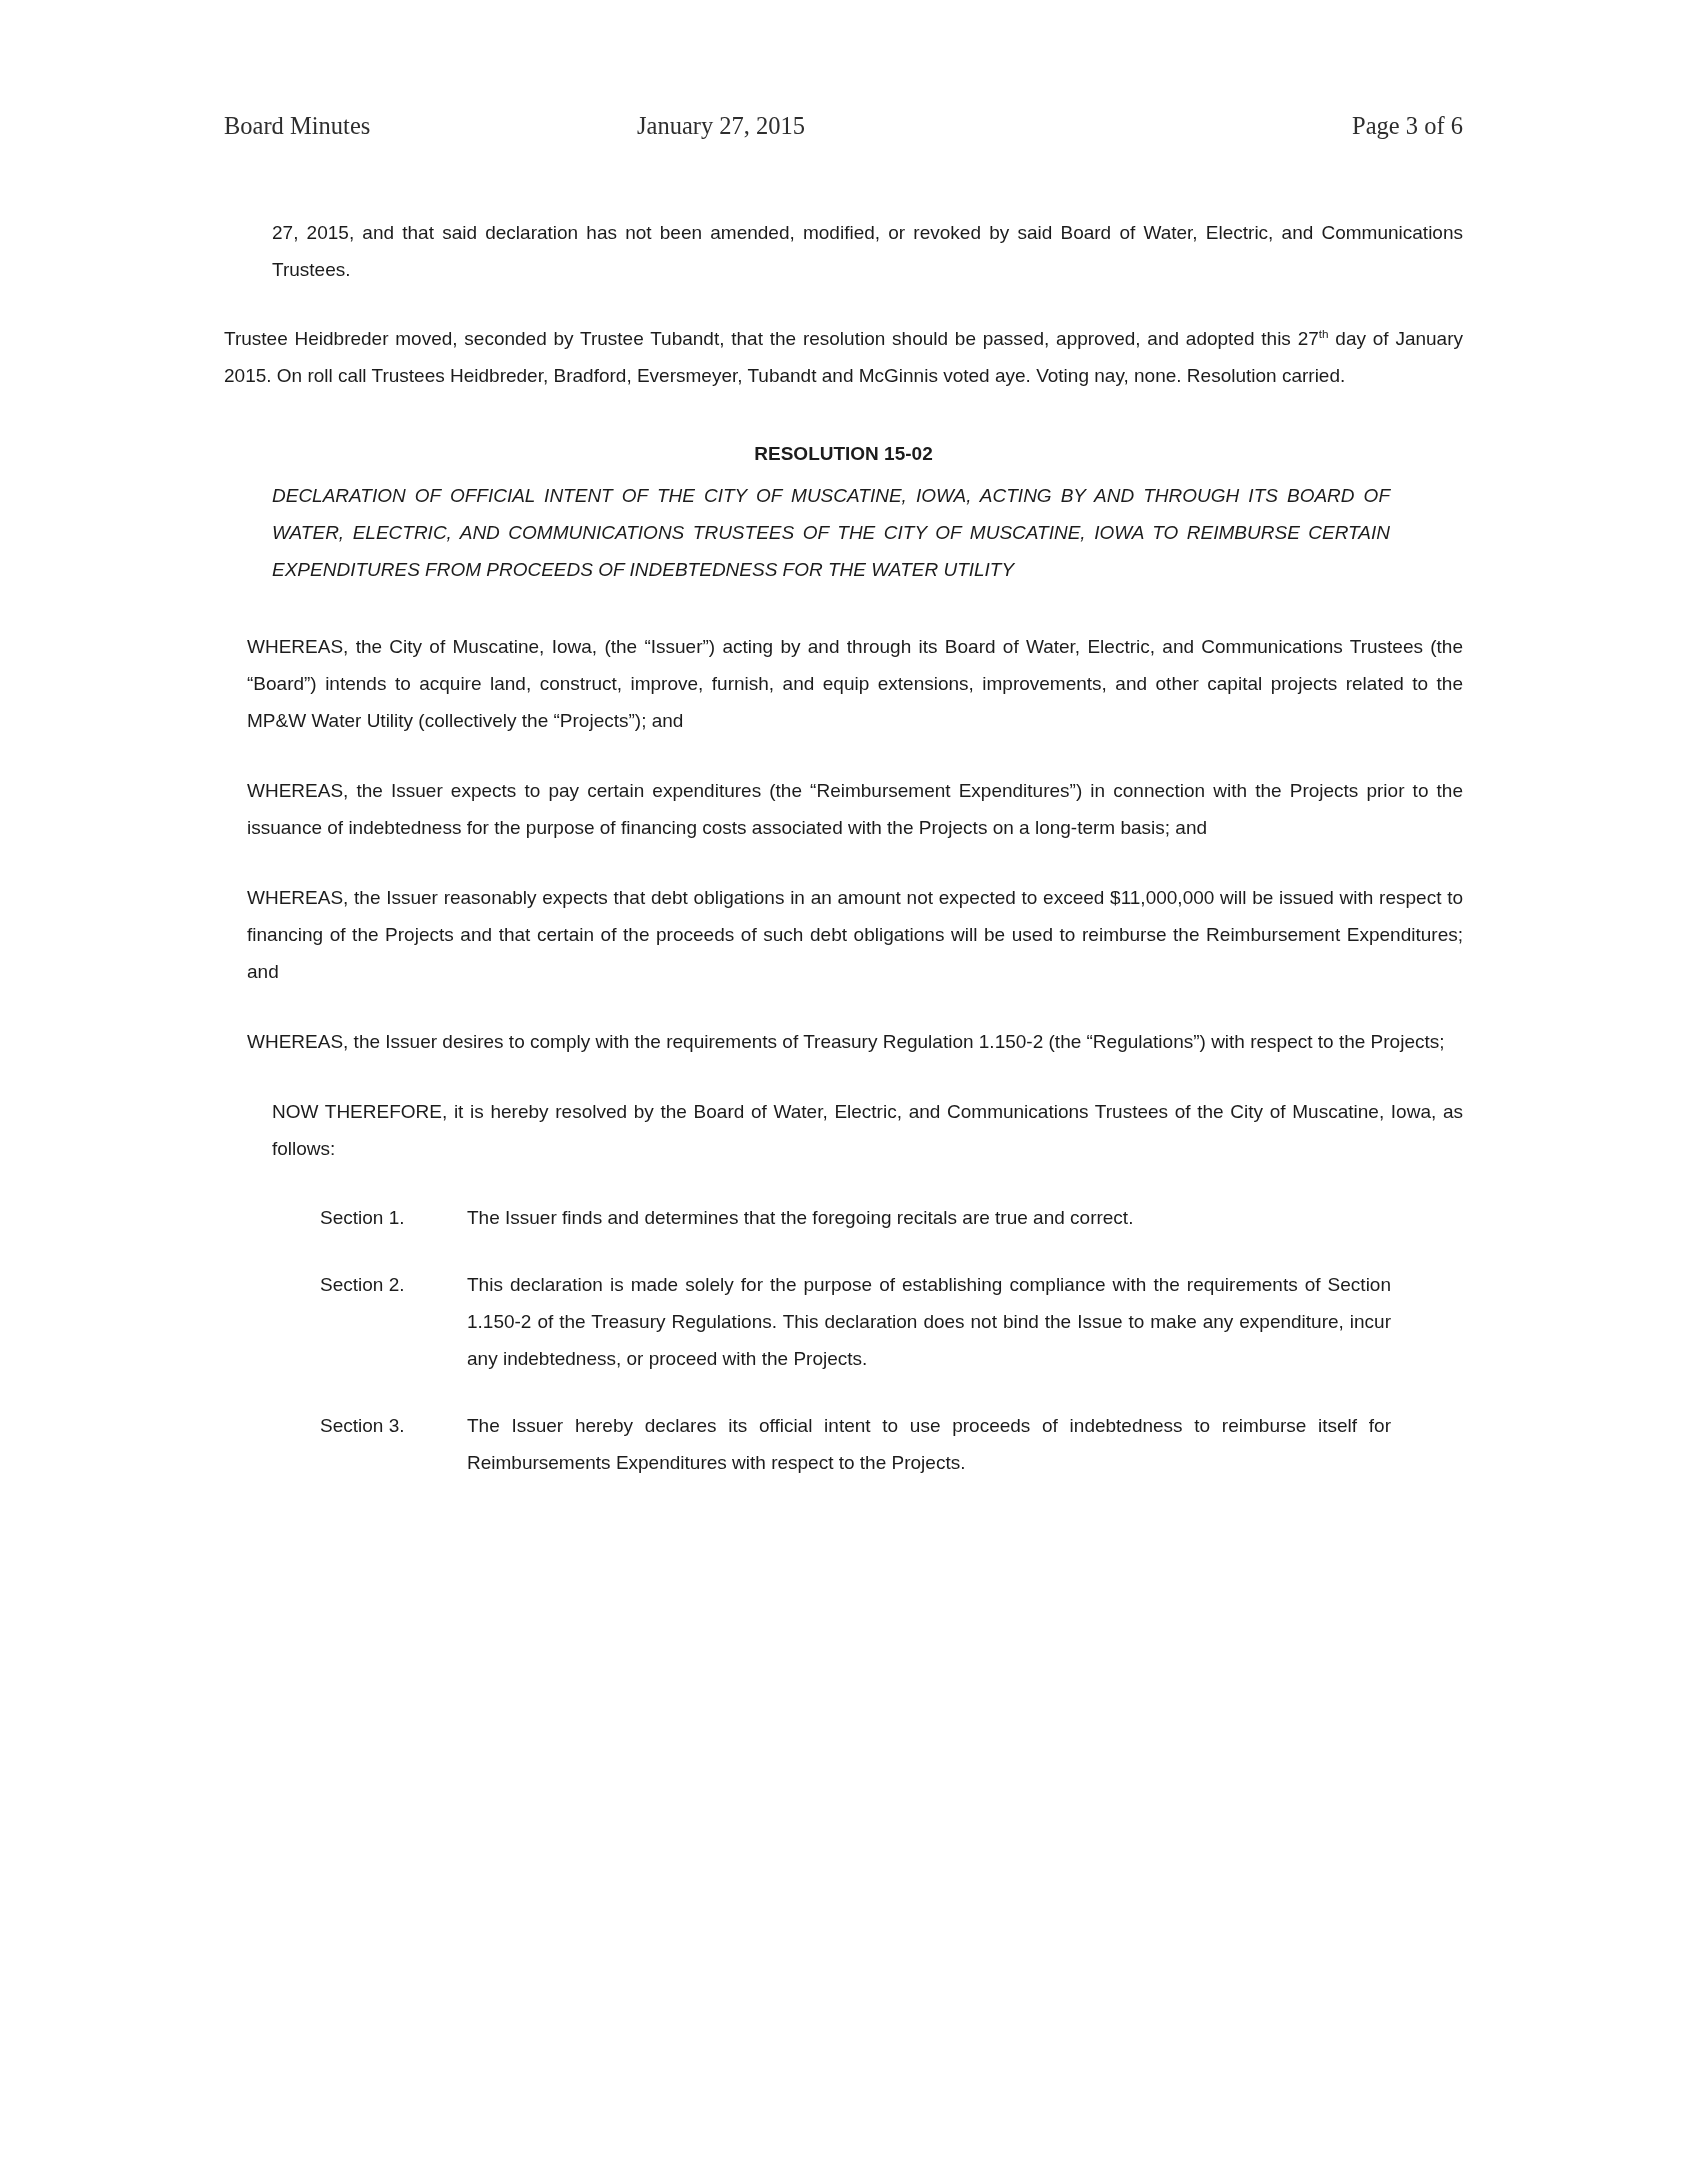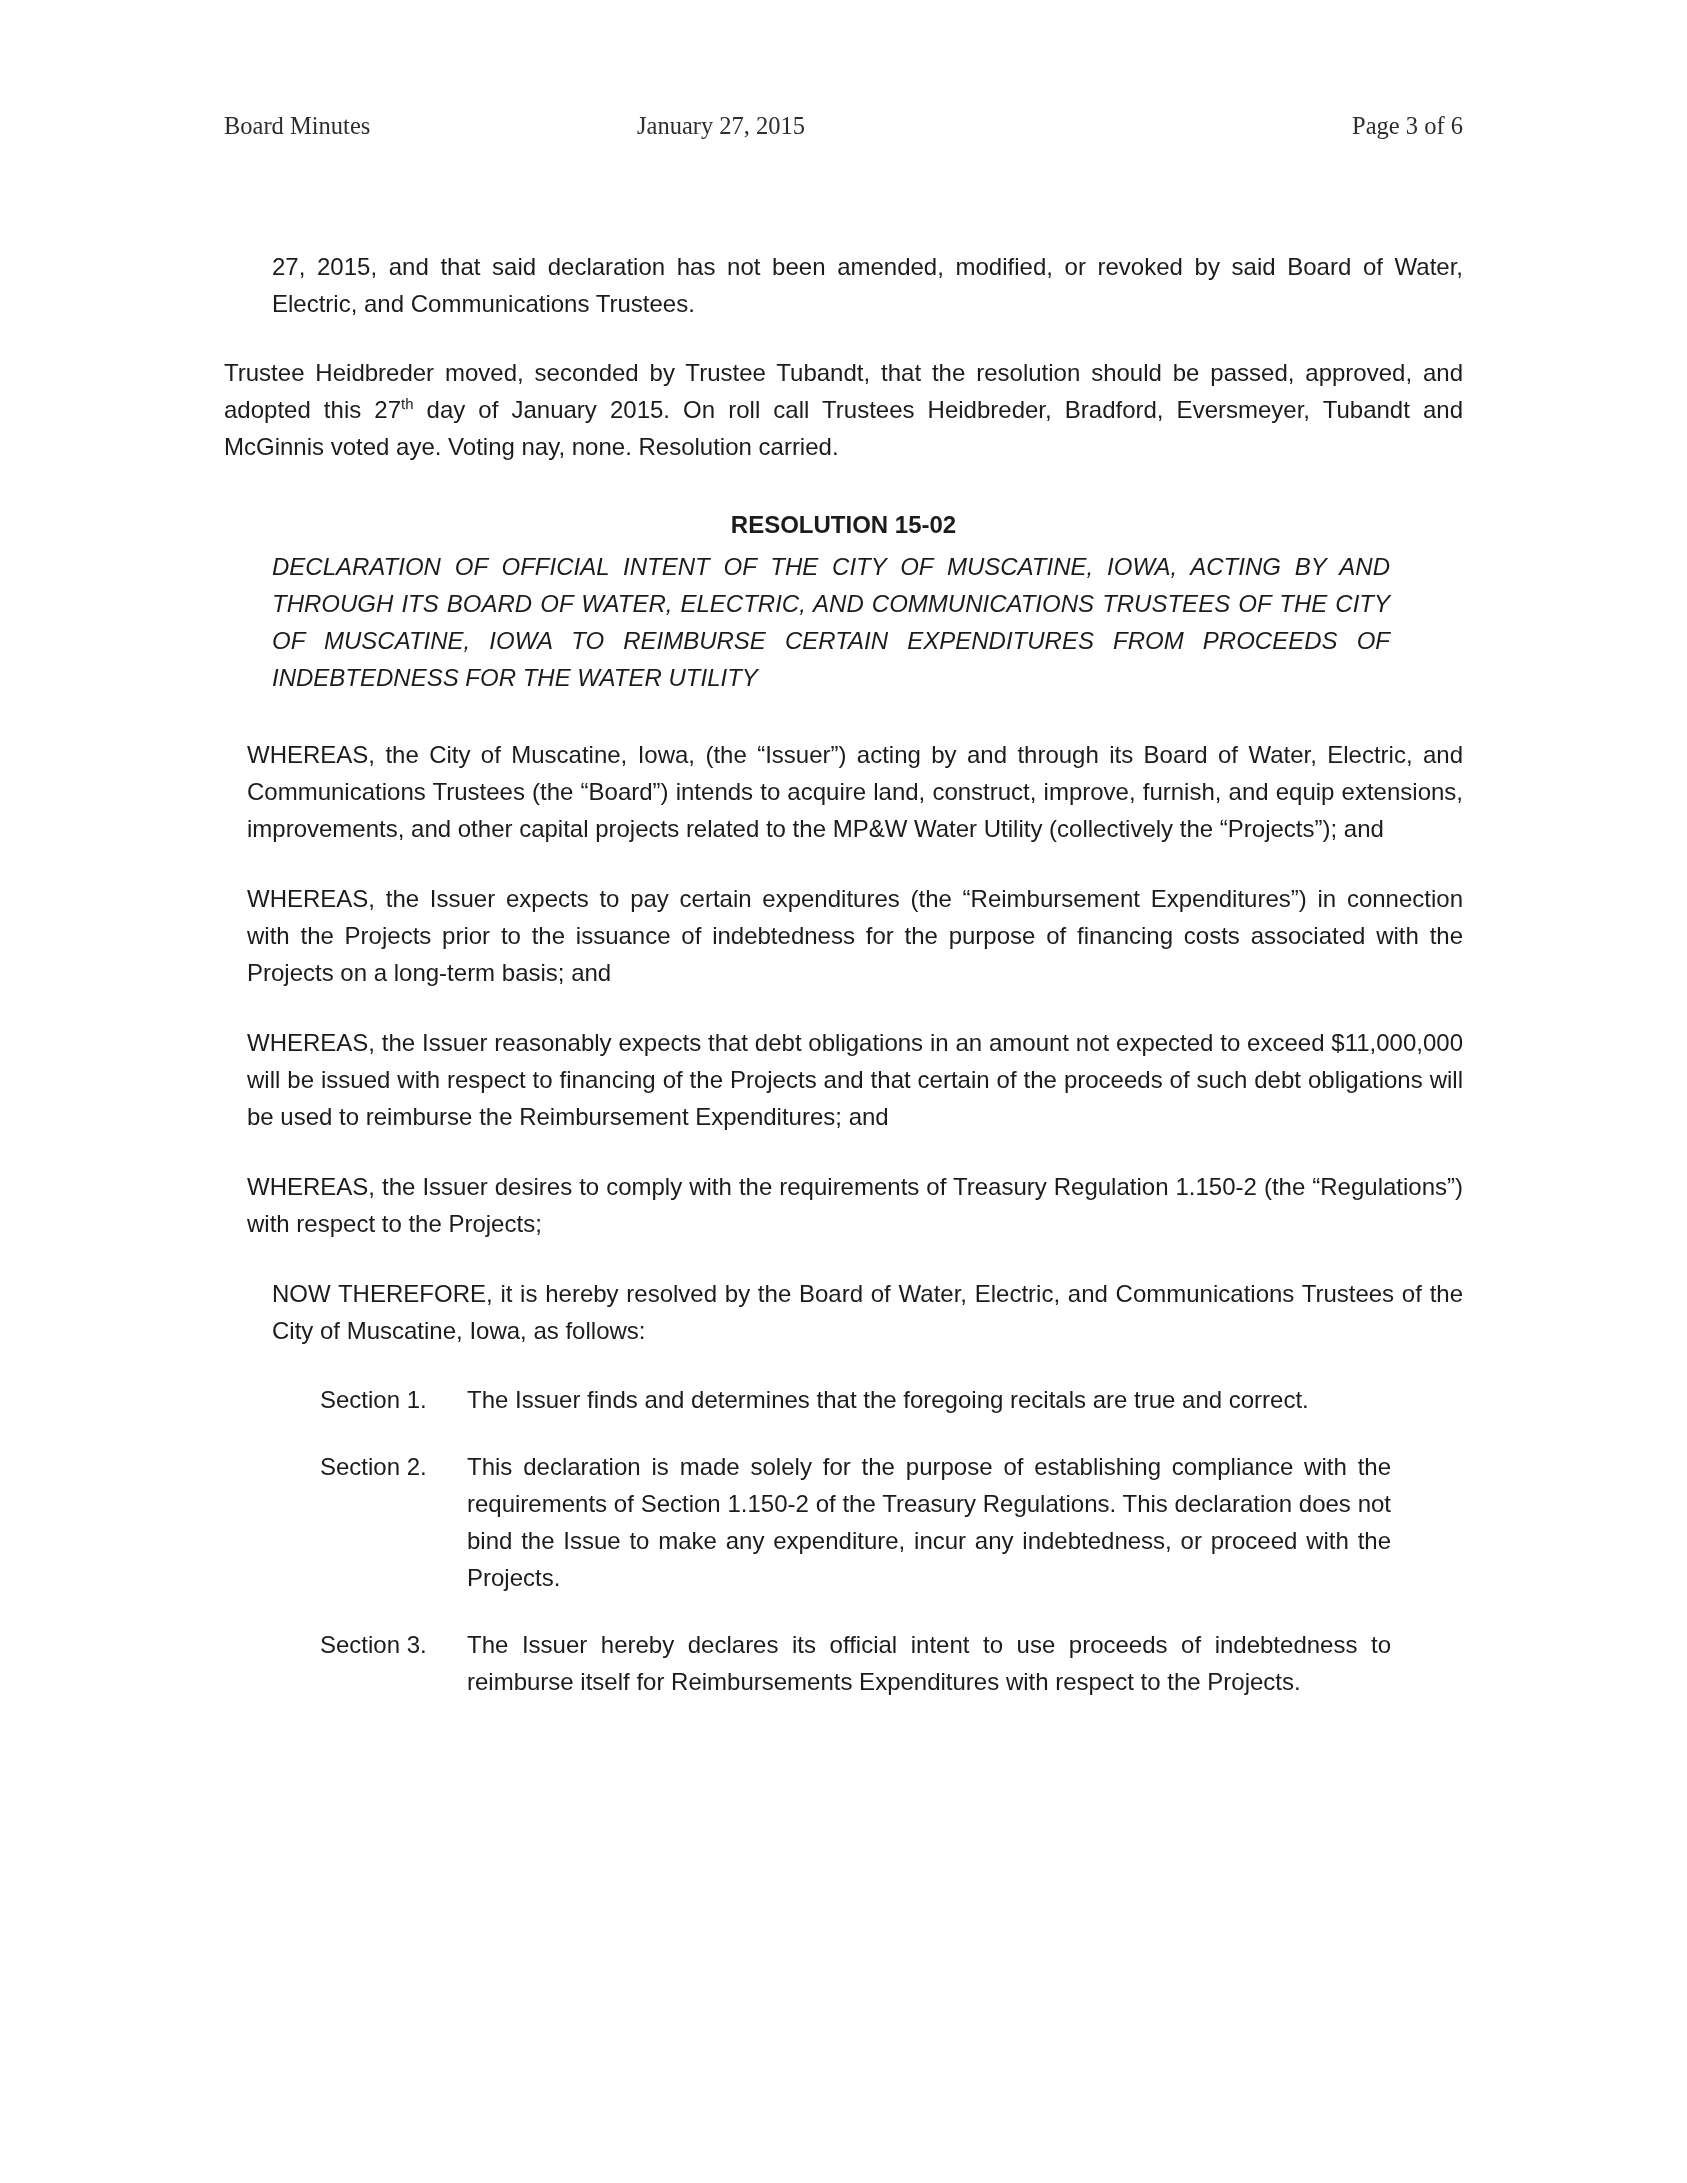--- a/index.html
+++ b/index.html
@@ -20,28 +20,28 @@
     width: 1687px;
     height: 2183px;
     padding: 112px 224px 66px 224px;
   }
   .doc-header {
     display: flex;
     align-items: baseline;
     font-family: "Liberation Serif", serif;
     font-size: 24.5px;
     color: #2e2e2e;
-    margin-bottom: 108px;
+    margin-bottom: 74px;
   }
   .doc-header .h-left  { flex: 1; text-align: left; }
   .doc-header .h-center{ flex: 1; }
   .doc-header .h-right { flex: 1; text-align: right; }
 
   .body-text {
-    font-size: 24px;
+    font-size: 19px;
     line-height: 37px;
   }
 
   p, .para {
     margin: 0 0 32px 0;
     text-align: justify;
   }
   .indented {
     margin-left: 48px;
   }

